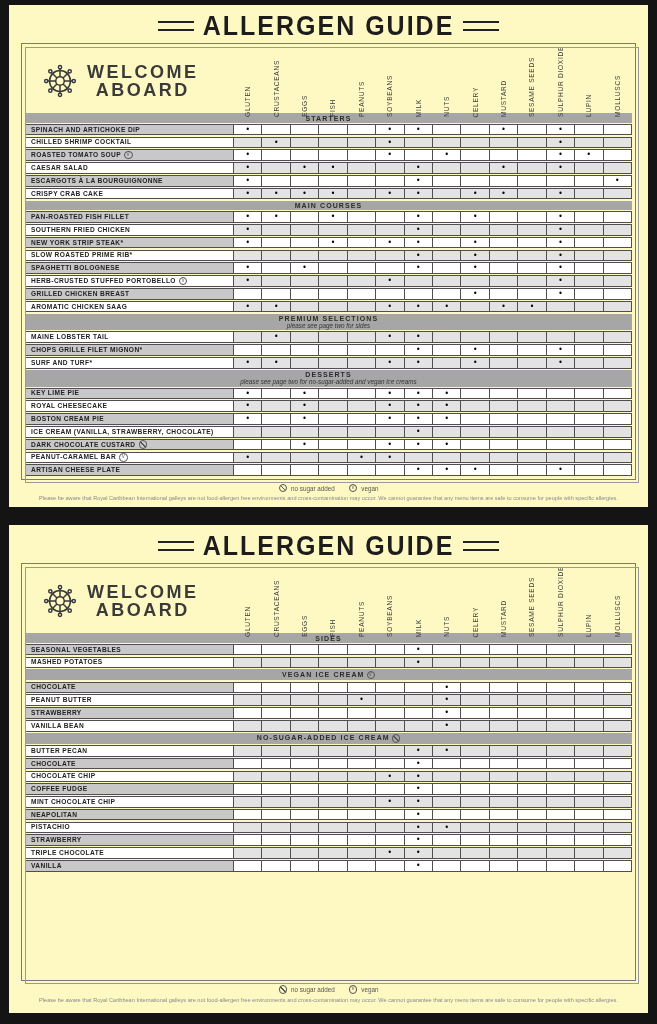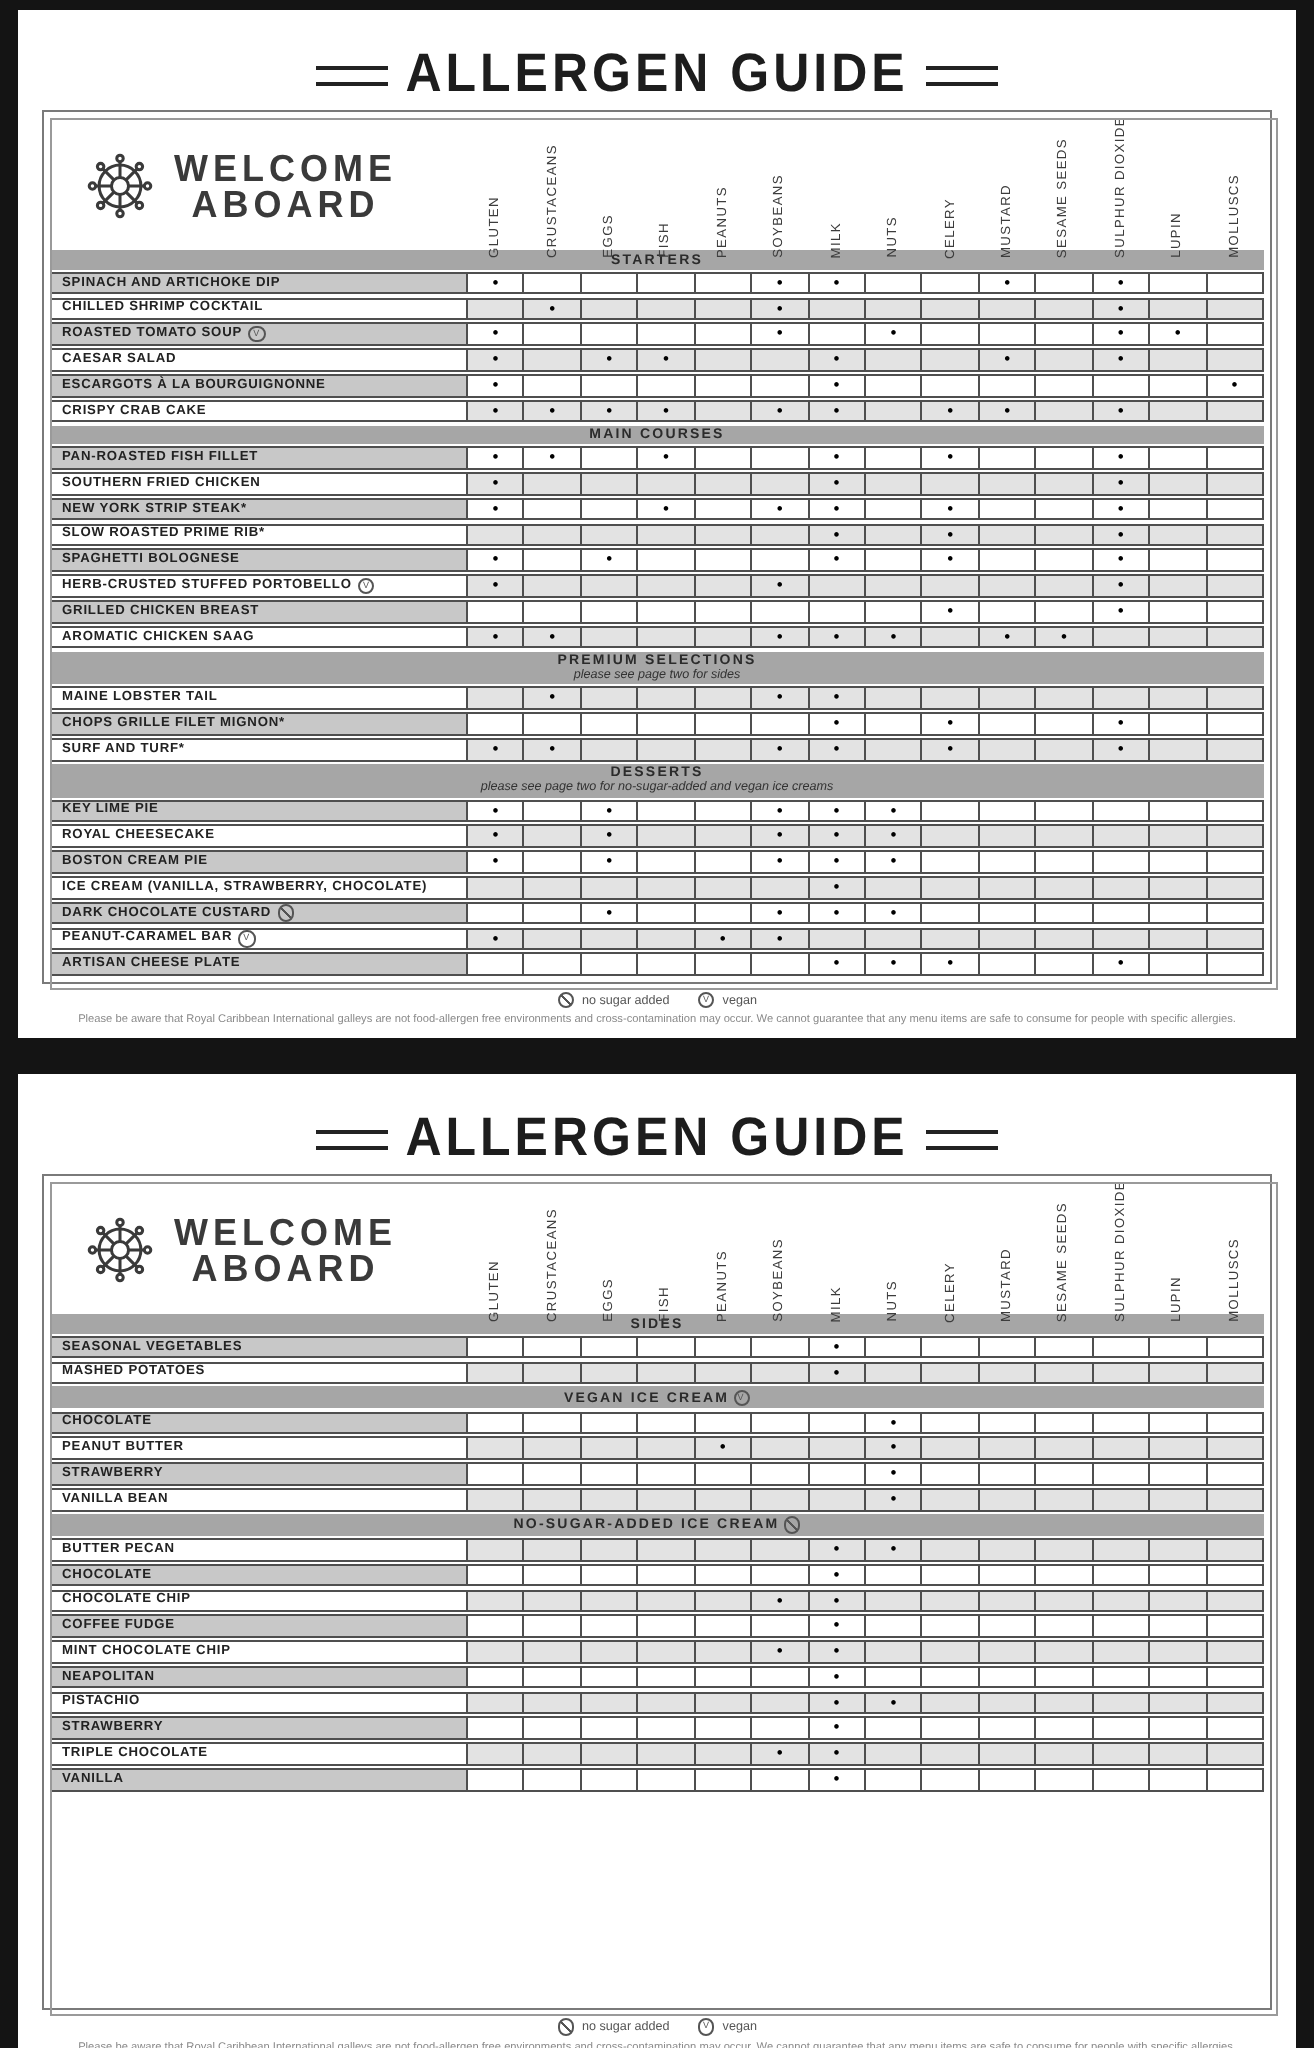--- a/index.html
+++ b/index.html
@@ -3,23 +3,23 @@
 <meta charset="utf-8">
 <style>
   html,body{margin:0;padding:0;}
   body{
     width:657px;height:1024px;overflow:hidden;
     background:#141414;
     font-family:"Liberation Sans", sans-serif;
     -webkit-font-smoothing:antialiased;
   }
   .page{
-    background:#ffffff;
+    background:#fef9c3;
     margin:0 9px;
-    padding-top:16px;
+    padding-top:4px;
     overflow:hidden;
     position:relative;
   }
   .page-1{margin-top:5px;height:498px;}
   .page-2{margin-top:18px;height:484px;}
 
   
   .title-row{display:flex;justify-content:center;align-items:center;gap:9px;padding:2px 0 1px;}
   .title{
     margin:0;font-size:25px;font-weight:bold;letter-spacing:2px;color:#1d1d1d;

